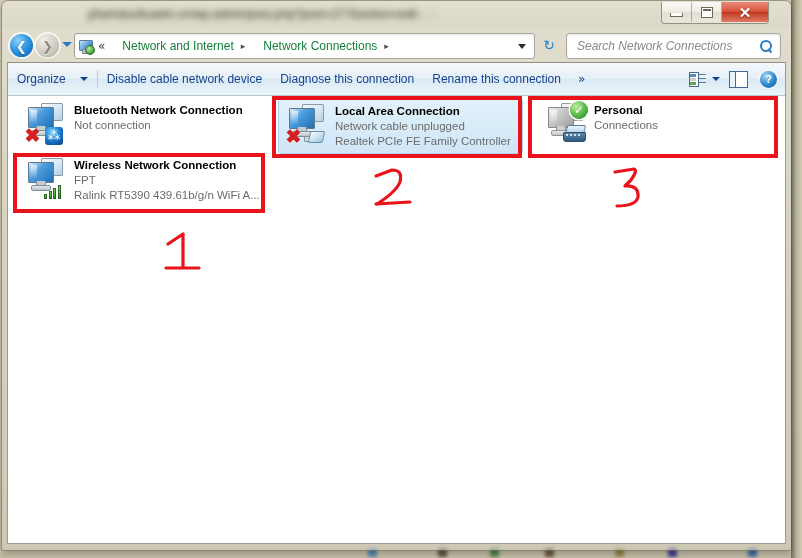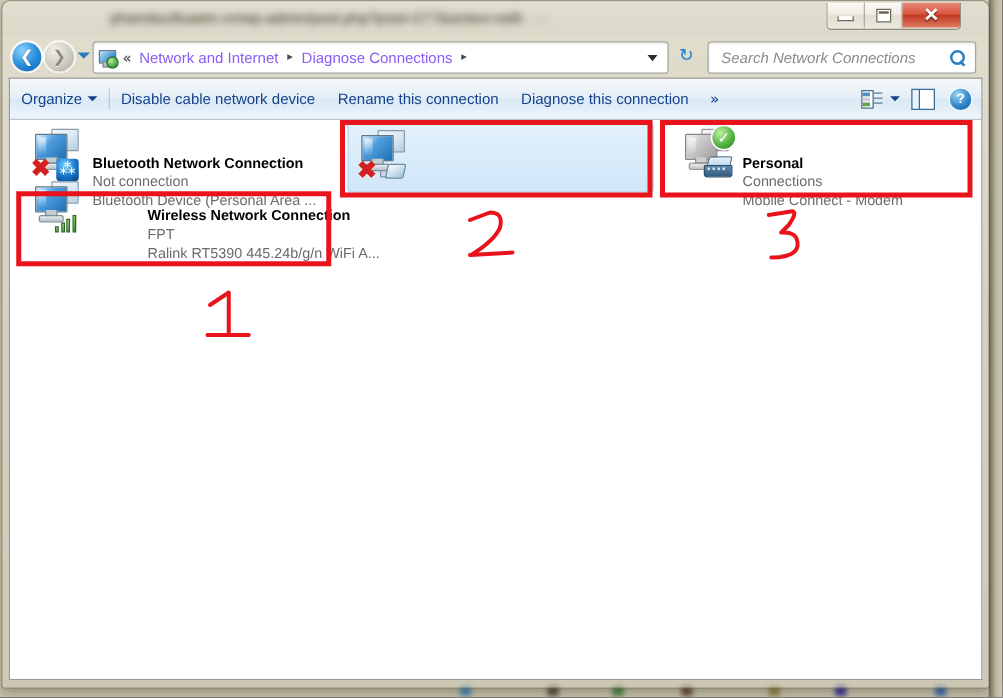--- a/index.html
+++ b/index.html
@@ -225,23 +225,24 @@
     border: 1px solid #2c6b2a;
   }
   .chev {
     color: #3b3b3b;
     font-size: 12px;
     margin: 0 4px 0 2px;
     font-family: "DejaVu Sans", sans-serif;
   }
   .crumb {
     font-size: 12px;
-    color: #8b5cf6;
+    color: #15803d;
     padding: 1px 2px;
     white-space: nowrap;
+    margin-left: 11px;
   }
   .crumb-sep {
     color: #4c4c4c;
     font-size: 9px;
     padding: 0 5px;
     font-family: "DejaVu Sans", sans-serif;
   }
   #addr-dropdown {
     margin-left: auto;
     margin-right: 8px;
@@ -329,21 +330,21 @@
     align-items: center;
   }
   .cmd-item {
     font-size: 12px;
     color: #15428b;
     padding: 5px 9px;
     white-space: nowrap;
     border-radius: 3px;
     display: flex;
     align-items: center;
-    gap: 4px;
+    gap: 14px;
   }
   .cmd-caret {
     width: 0; height: 0;
     border-left: 4px solid transparent;
     border-right: 4px solid transparent;
     border-top: 4px solid #15428b;
     display: inline-block;
   }
   .cmd-sep { width: 1px; height: 18px; background: rgba(150,170,188,.5); }
   #cmd-overflow {
@@ -417,21 +418,21 @@
   .conn-item.selected {
     background: linear-gradient(180deg,#e3f1fb 0%, #cfe6f8 100%);
     border: 1px solid #aad3ef;
     border-radius: 3px;
   }
   .conn-icon {
     width: 48px; height: 46px;
     position: relative;
     flex: none;
   }
-  .conn-text { padding-left: 2px; padding-top: 2px; margin-top: 21px; }
+  .conn-text { padding-left: 2px; padding-top: 2px; }
   .conn-name {
     font-size: 11.5px;
     color: #000;
     font-weight: bold;
     line-height: 15px;
     white-space: nowrap;
   }
   .conn-status, .conn-device {
     font-size: 11.5px;
     color: #6b6b6b;
@@ -664,21 +665,21 @@
 
       <div id="addressbox">
         <div id="crumb-icon">
           <div class="mini-mon"></div>
           <div class="mini-mon-base"></div>
           <div class="mini-globe"></div>
         </div>
         <span class="chev">«</span>
         <span class="crumb">Network and Internet</span>
         <span class="crumb-sep">▸</span>
-        <span class="crumb">Diagnose Connections</span>
+        <span class="crumb">Network Connections</span>
         <span class="crumb-sep">▸</span>
         <div id="addr-dropdown"></div>
       </div>
 
       <div id="refresh-btn">
         <span>↻</span>
       </div>
 
       <div id="searchbox">
         <input id="search-input" type="text" placeholder="Search Network Connections" style="">
@@ -688,22 +689,22 @@
 
     <div id="client">
 
       <div id="cmdbar">
         <div class="cmd-item">
           <span>Organize</span>
           <span class="cmd-caret"></span>
         </div>
         <div class="cmd-sep"></div>
         <div class="cmd-item">Disable cable network device</div>
+        <div class="cmd-item">Diagnose this connection</div>
         <div class="cmd-item">Rename this connection</div>
-        <div class="cmd-item">Diagnose this connection</div>
         <div id="cmd-overflow">»</div>
 
         <div id="cmd-right">
           <div class="viewicon">
             <div class="vi-box"></div>
             <div class="vi-cell" style="top:3px;background:#4f8fc4;"></div>
             <div class="vi-cell" style="top:7px;background:#c9cfd4;"></div>
             <div class="vi-cell" style="top:11px;background:#5ea54d;"></div>
             <div class="vi-line" style="top:3px;"></div>
             <div class="vi-line" style="top:7px;"></div>
@@ -723,55 +724,59 @@
             <div class="mon-back"></div>
             <div class="mon-front"></div>
             <div class="mon-stand"></div>
             <div class="mon-foot"></div>
             <div class="badge-x">✖</div>
             <div class="badge-bt">⁂</div>
           </div>
           <div class="conn-text">
             <div class="conn-name">Bluetooth Network Connection</div>
             <div class="conn-status">Not connection</div>
-            <div class="conn-device">Bluetooth Device (Personal Area ...</div>
           </div>
         </div>
 
-        <div class="conn-item" style="left:10px; top:44px;gap:44px;">
+        <div class="conn-item" style="left:10px; top:57px;">
           <div class="conn-icon">
             <div class="mon-back"></div>
             <div class="mon-front"></div>
             <div class="mon-stand"></div>
             <div class="mon-foot"></div>
             <div class="badge-signal">
               <i></i>
               <i></i>
               <i></i>
               <i></i>
             </div>
           </div>
           <div class="conn-text">
             <div class="conn-name">Wireless Network Connection</div>
             <div class="conn-status">FPT</div>
-            <div class="conn-device">Ralink RT5390 445.24b/g/n WiFi A...</div>
+            <div class="conn-device">Ralink RT5390 439.61b/g/n WiFi A...</div>
           </div>
         </div>
 
         <div class="conn-item selected" style="left:270px; top:2px; width:245px; height:56px;">
           <div class="conn-icon">
             <div class="mon-back"></div>
             <div class="mon-front"></div>
             <div class="mon-stand"></div>
             <div class="mon-foot"></div>
             <div class="badge-x">✖</div>
             <div class="badge-plug">
               <div class="pl-cord"></div>
               <div class="pl-body"></div>
             </div>
+          </div>
+          <div class="conn-text">
+            <div class="conn-name">Local Area Connection</div>
+            <div class="conn-status">Network cable unplugged</div>
+            <div class="conn-device">Realtek PCIe FE Family Controller</div>
           </div>
         </div>
 
         <div class="conn-item grey" style="left:530px; top:2px; width:245px;">
           <div class="conn-icon">
             <div class="mon-back"></div>
             <div class="mon-front"></div>
             <div class="mon-stand"></div>
             <div class="mon-foot"></div>
             <div class="badge-check">✓</div>
@@ -780,21 +785,20 @@
               <div class="md-base"></div>
               <div class="md-btn" style="left:4px;"></div>
               <div class="md-btn" style="left:8px;"></div>
               <div class="md-btn" style="left:12px;"></div>
               <div class="md-btn" style="left:16px;"></div>
             </div>
           </div>
           <div class="conn-text">
             <div class="conn-name">Personal</div>
             <div class="conn-status">Connections</div>
-            <div class="conn-device">Mobile Connect - Modem</div>
           </div>
         </div>
 
       </div>
     </div>
   </div>
 
   <div class="annot-box" style="left:13px; top:153px; width:252px; height:60px;"></div>
   <div class="annot-box" style="left:272px; top:96px; width:250px; height:62px;"></div>
   <div class="annot-box" style="left:528px; top:96px; width:250px; height:62px;"></div>

